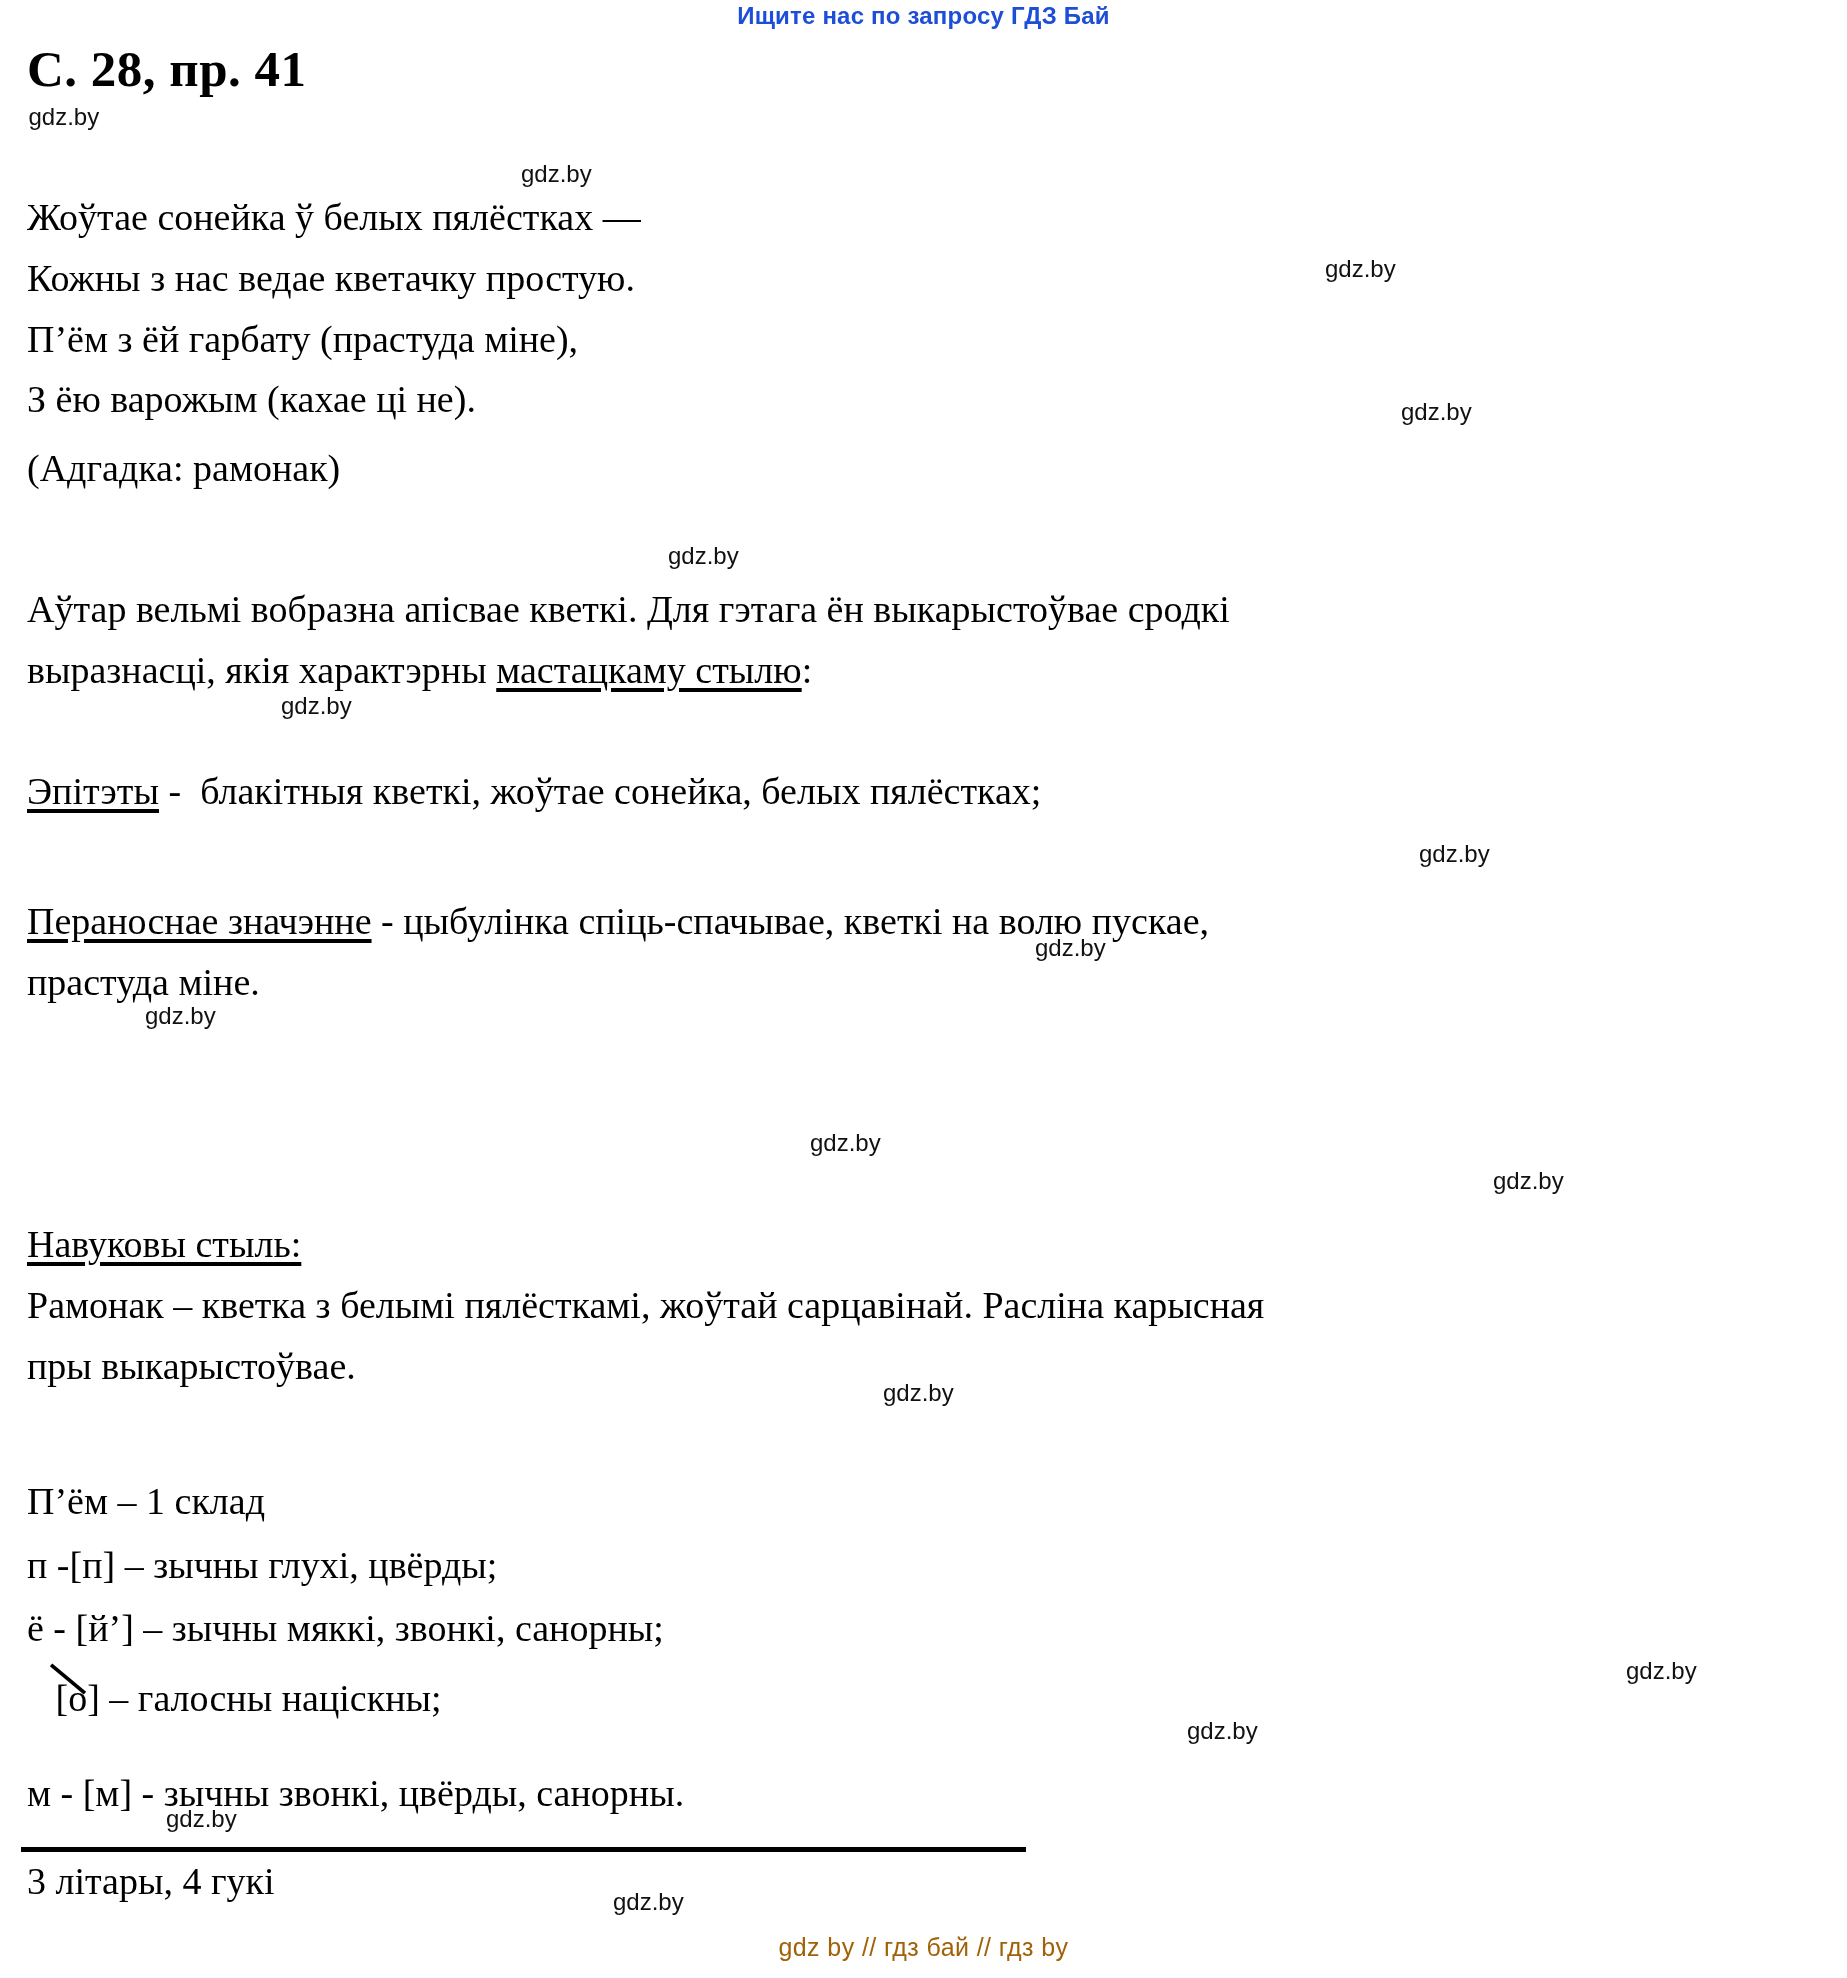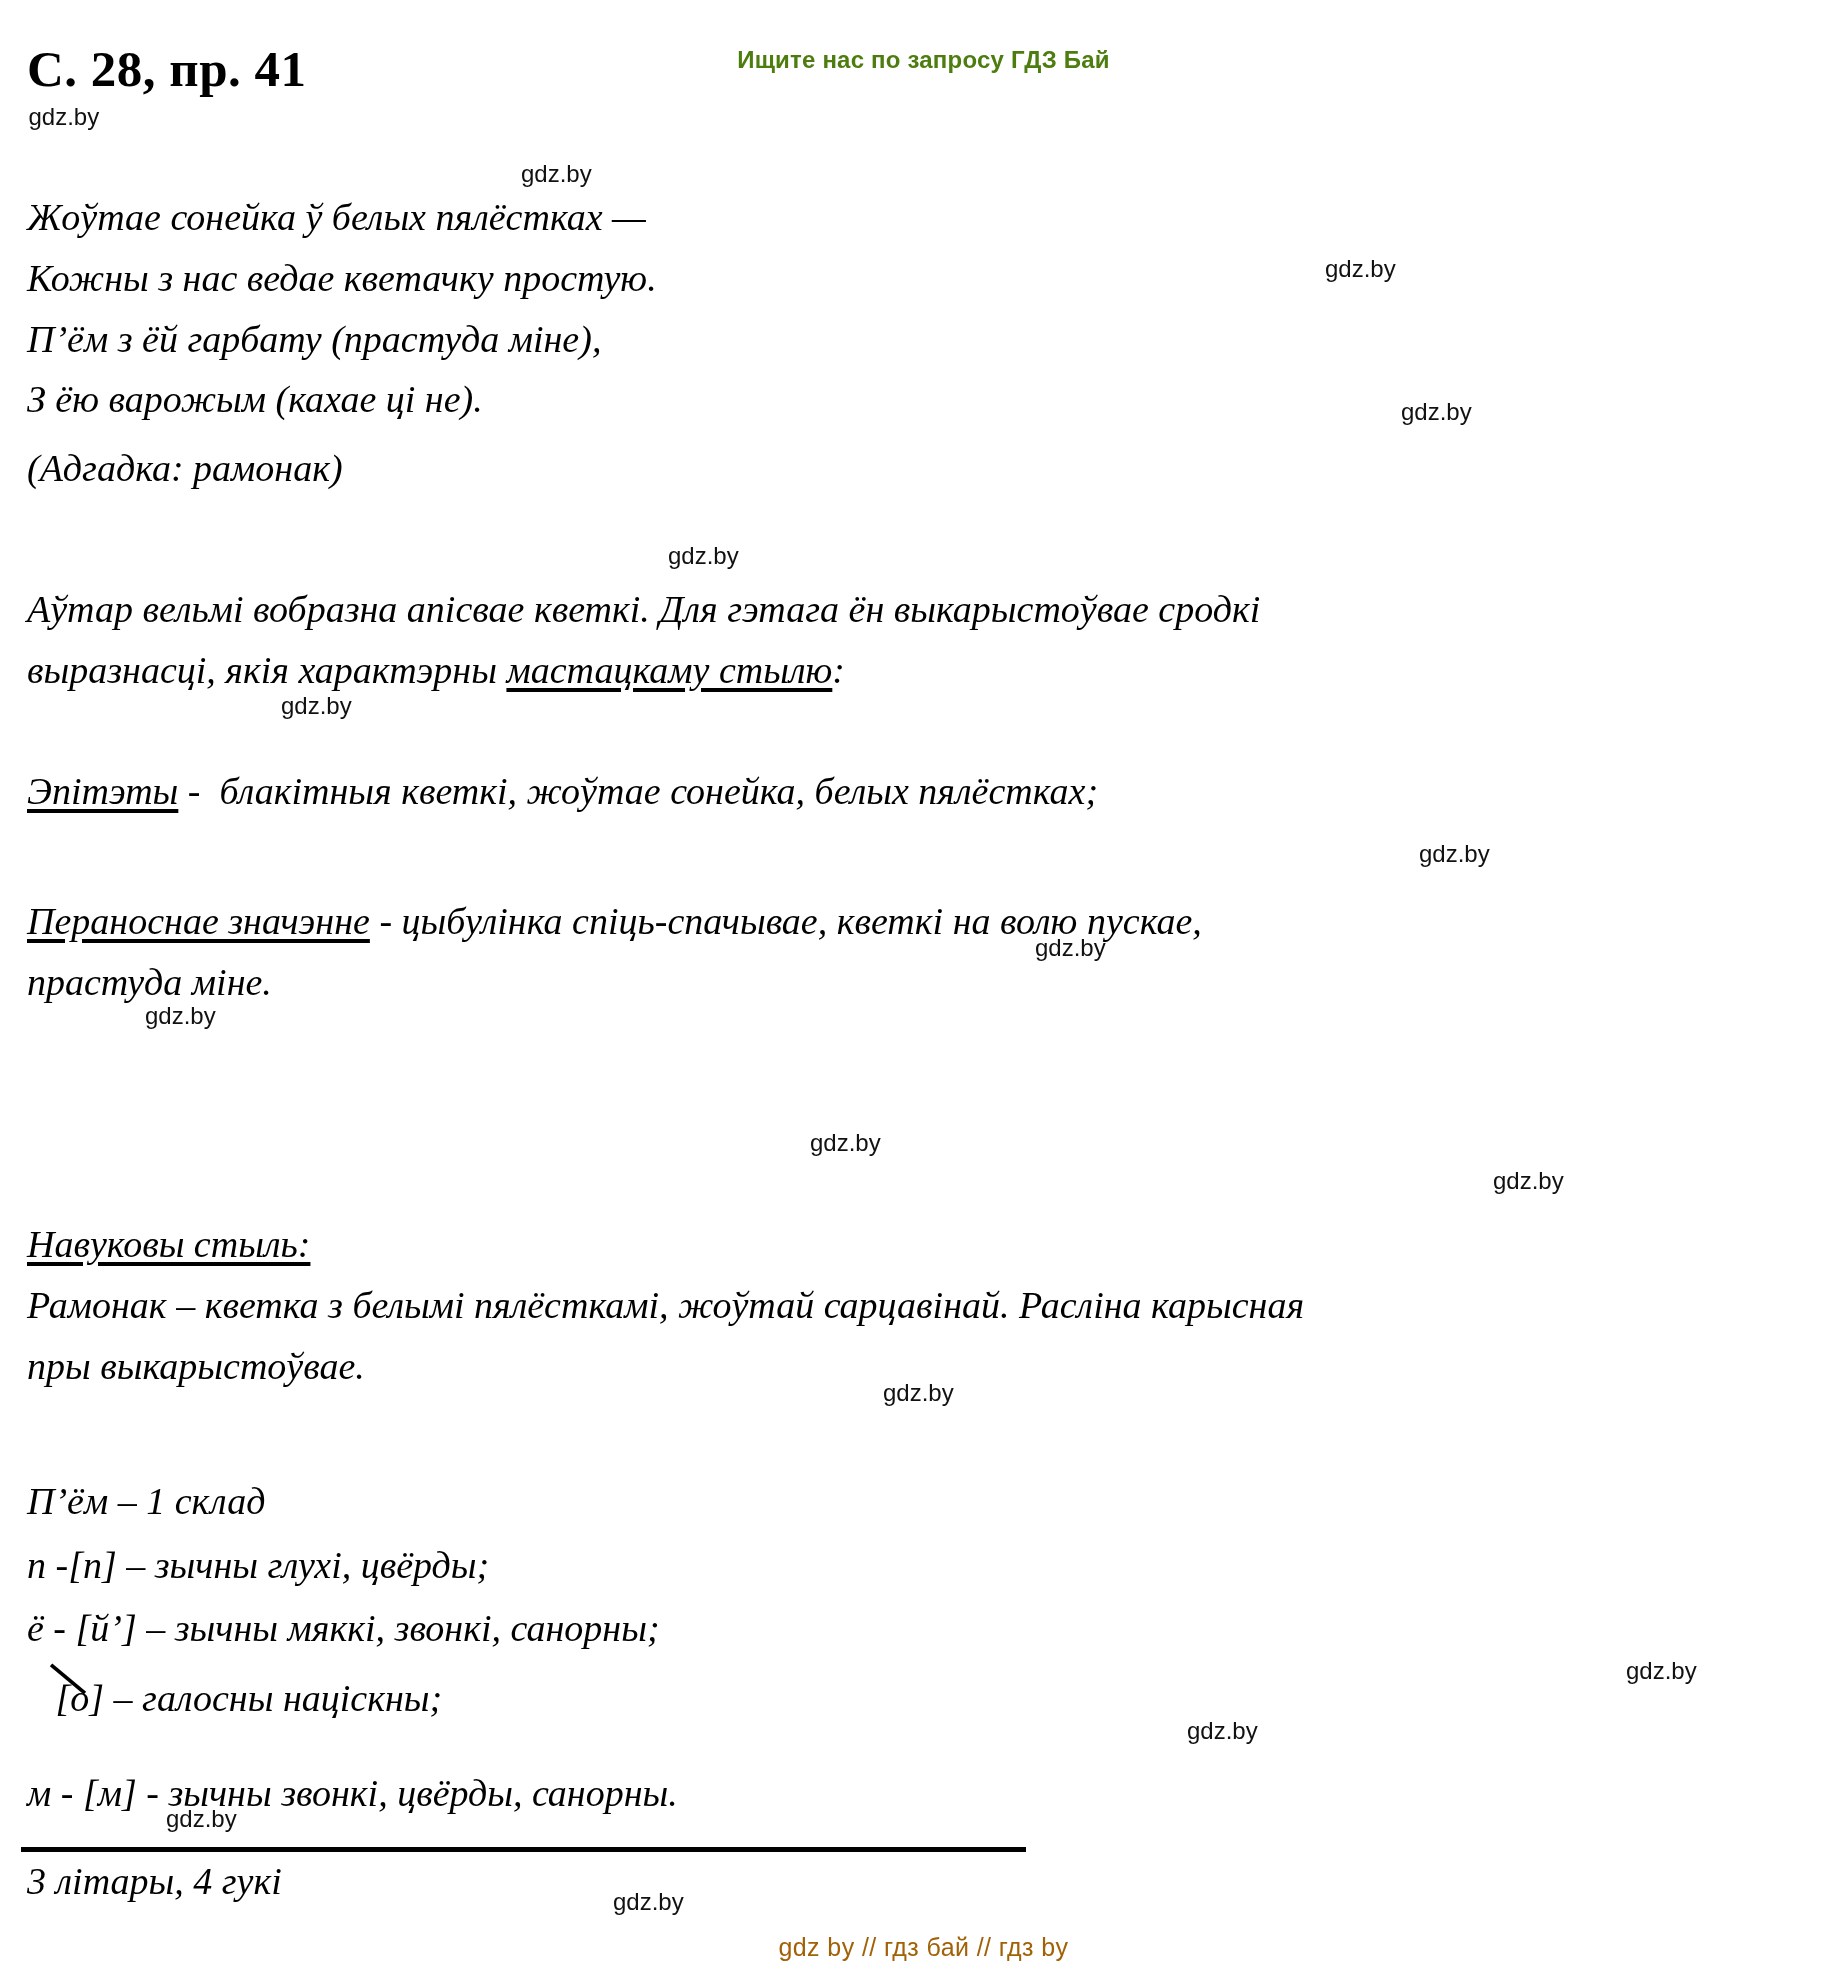--- a/index.html
+++ b/index.html
@@ -41,21 +41,20 @@
     letter-spacing: 0.5px;
   }
 
   
   .line {
     position: absolute;
     font-size: 38px;
     line-height: 1.0;
     white-space: pre;
     letter-spacing: 0px;
-    font-style: italic;
   }
   .u { text-decoration: underline; text-decoration-thickness: 3.8px; text-underline-offset: 4.8px; }
 
   
   .wm {
     position: absolute;
     font-family: "Liberation Sans", "DejaVu Sans", sans-serif;
     font-size: 24px;
     color: #111111;
     white-space: pre;
@@ -91,21 +90,21 @@
     font-size: 25px;
     color: #5b1a8c;
     letter-spacing: 0.4px;
   }
 </style>
 </head>
 <body>
 
 <div id="page">
 
-  <div class="banner" style="color: #4d7c0f; margin-top: 44px;">Ищите нас по запросу ГДЗ Бай</div>
+  <div class="banner" style="color: #1d4ed8;">Ищите нас по запросу ГДЗ Бай</div>
 
   <div class="heading">С. 28, пр. 41</div>
 
   <div class="line" style="left:27px; top:198px;">Жоўтае сонейка ў белых пялёстках —</div>
   <div class="line" style="left:27px; top:259px;">Кожны з нас ведае кветачку простую.</div>
   <div class="line" style="left:27px; top:320px;">П’ём з ёй гарбату (прастуда міне),</div>
   <div class="line" style="left:27px; top:380px;">З ёю варожым (кахае ці не).</div>
   <div class="line" style="left:27px; top:449px;">(Адгадка: рамонак)</div>
 
   <div class="line" style="left:27px; top:590px;">Аўтар вельмі вобразна апісвае кветкі. Для гэтага ён выкарыстоўвае сродкі</div>

